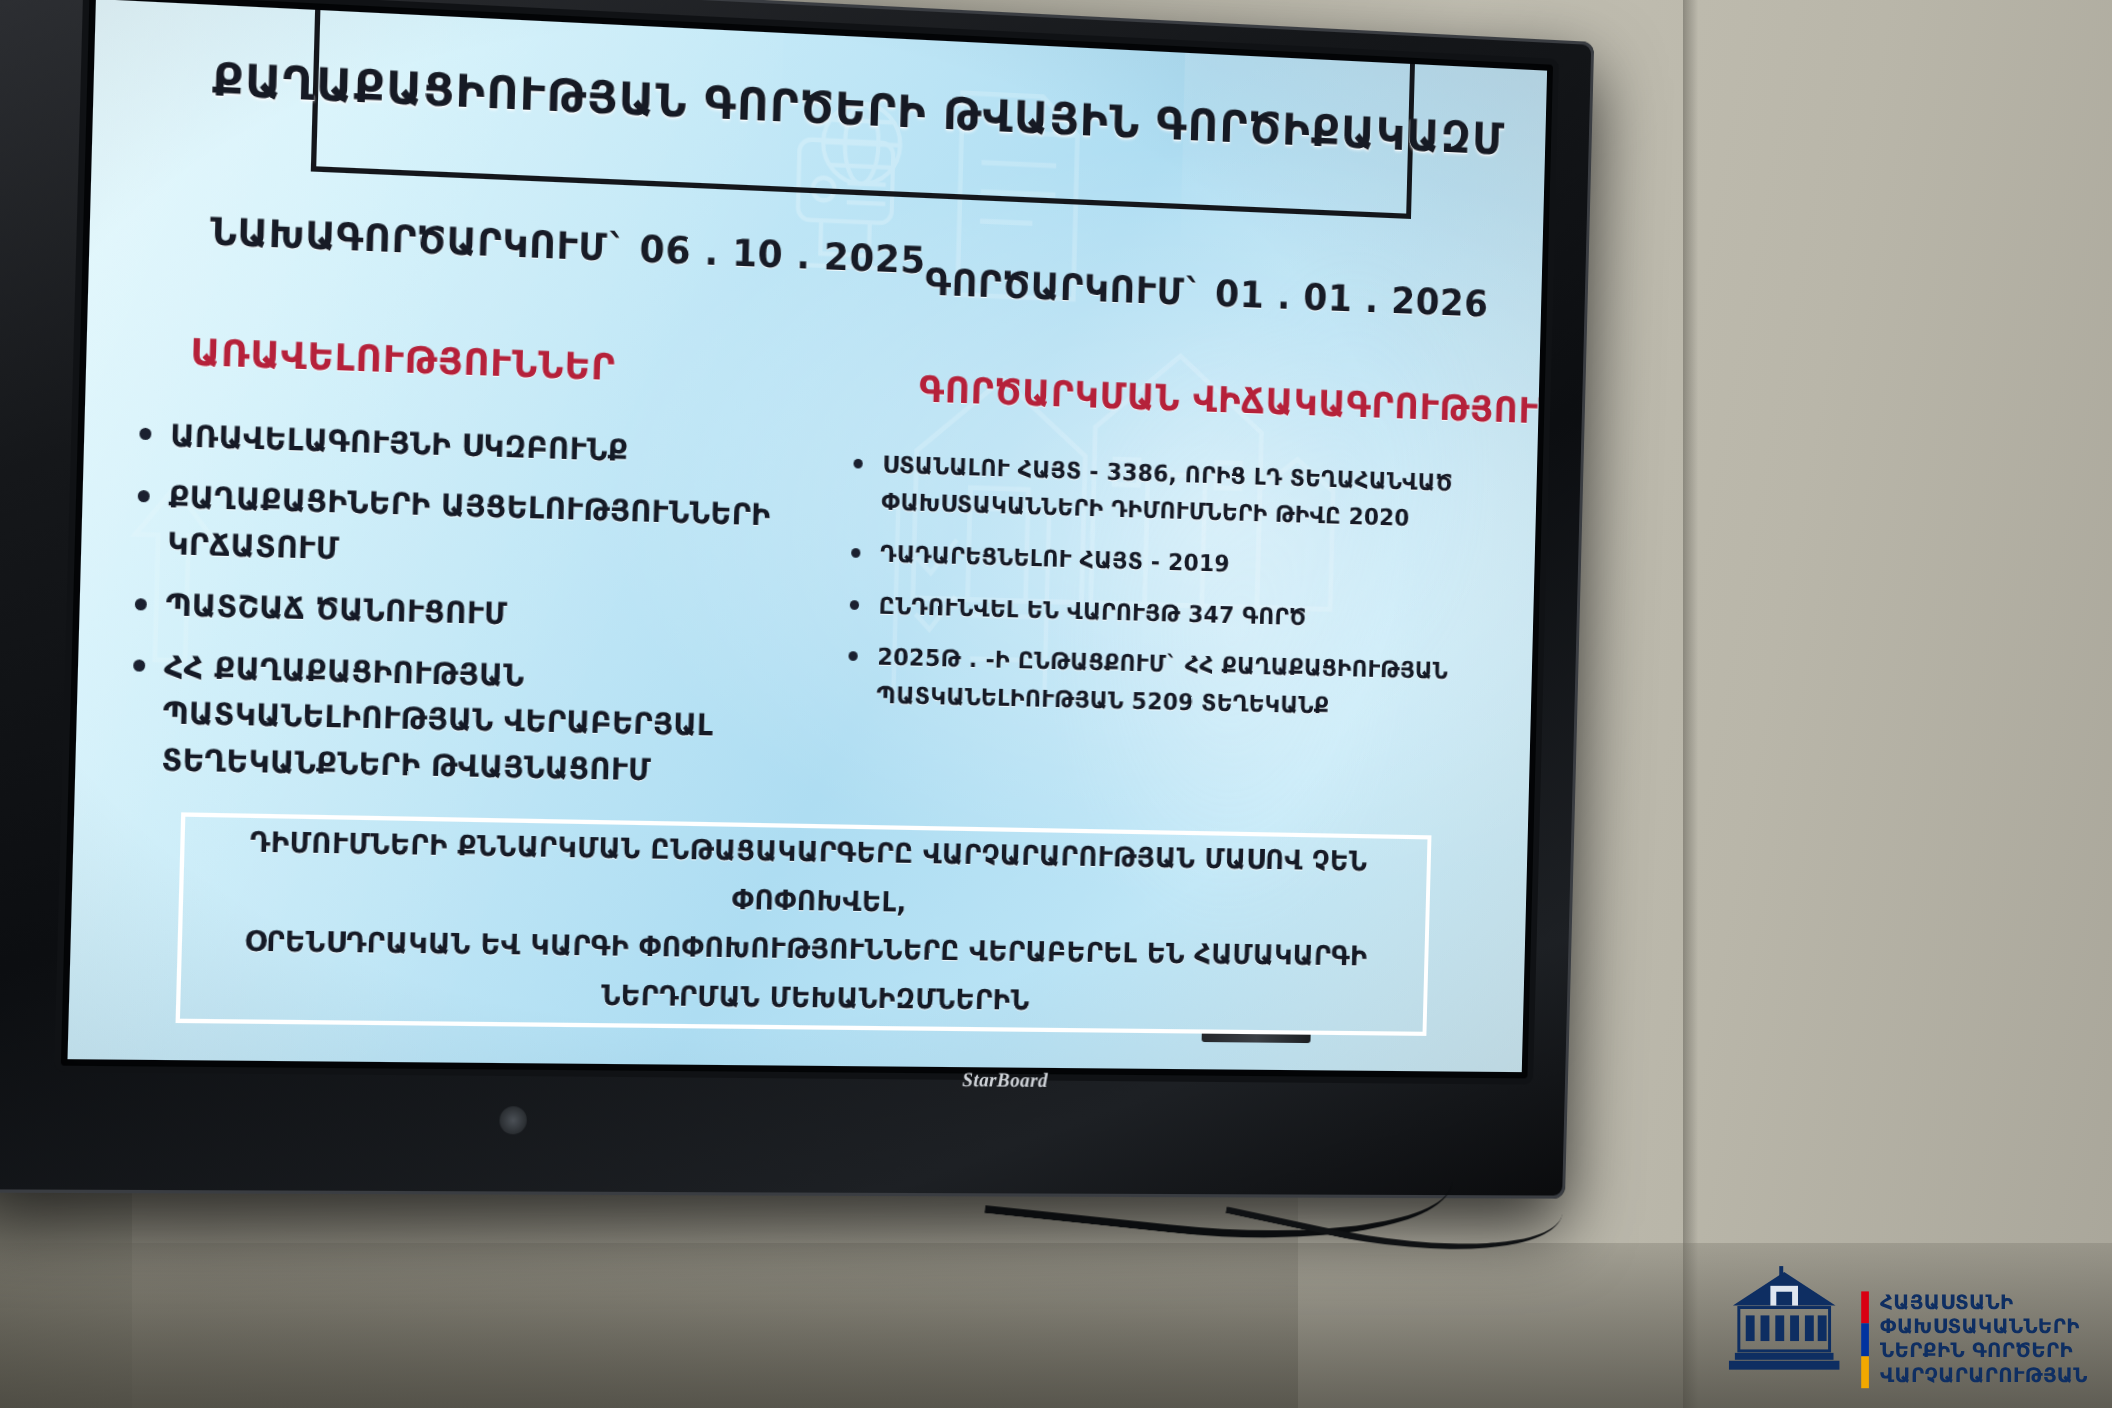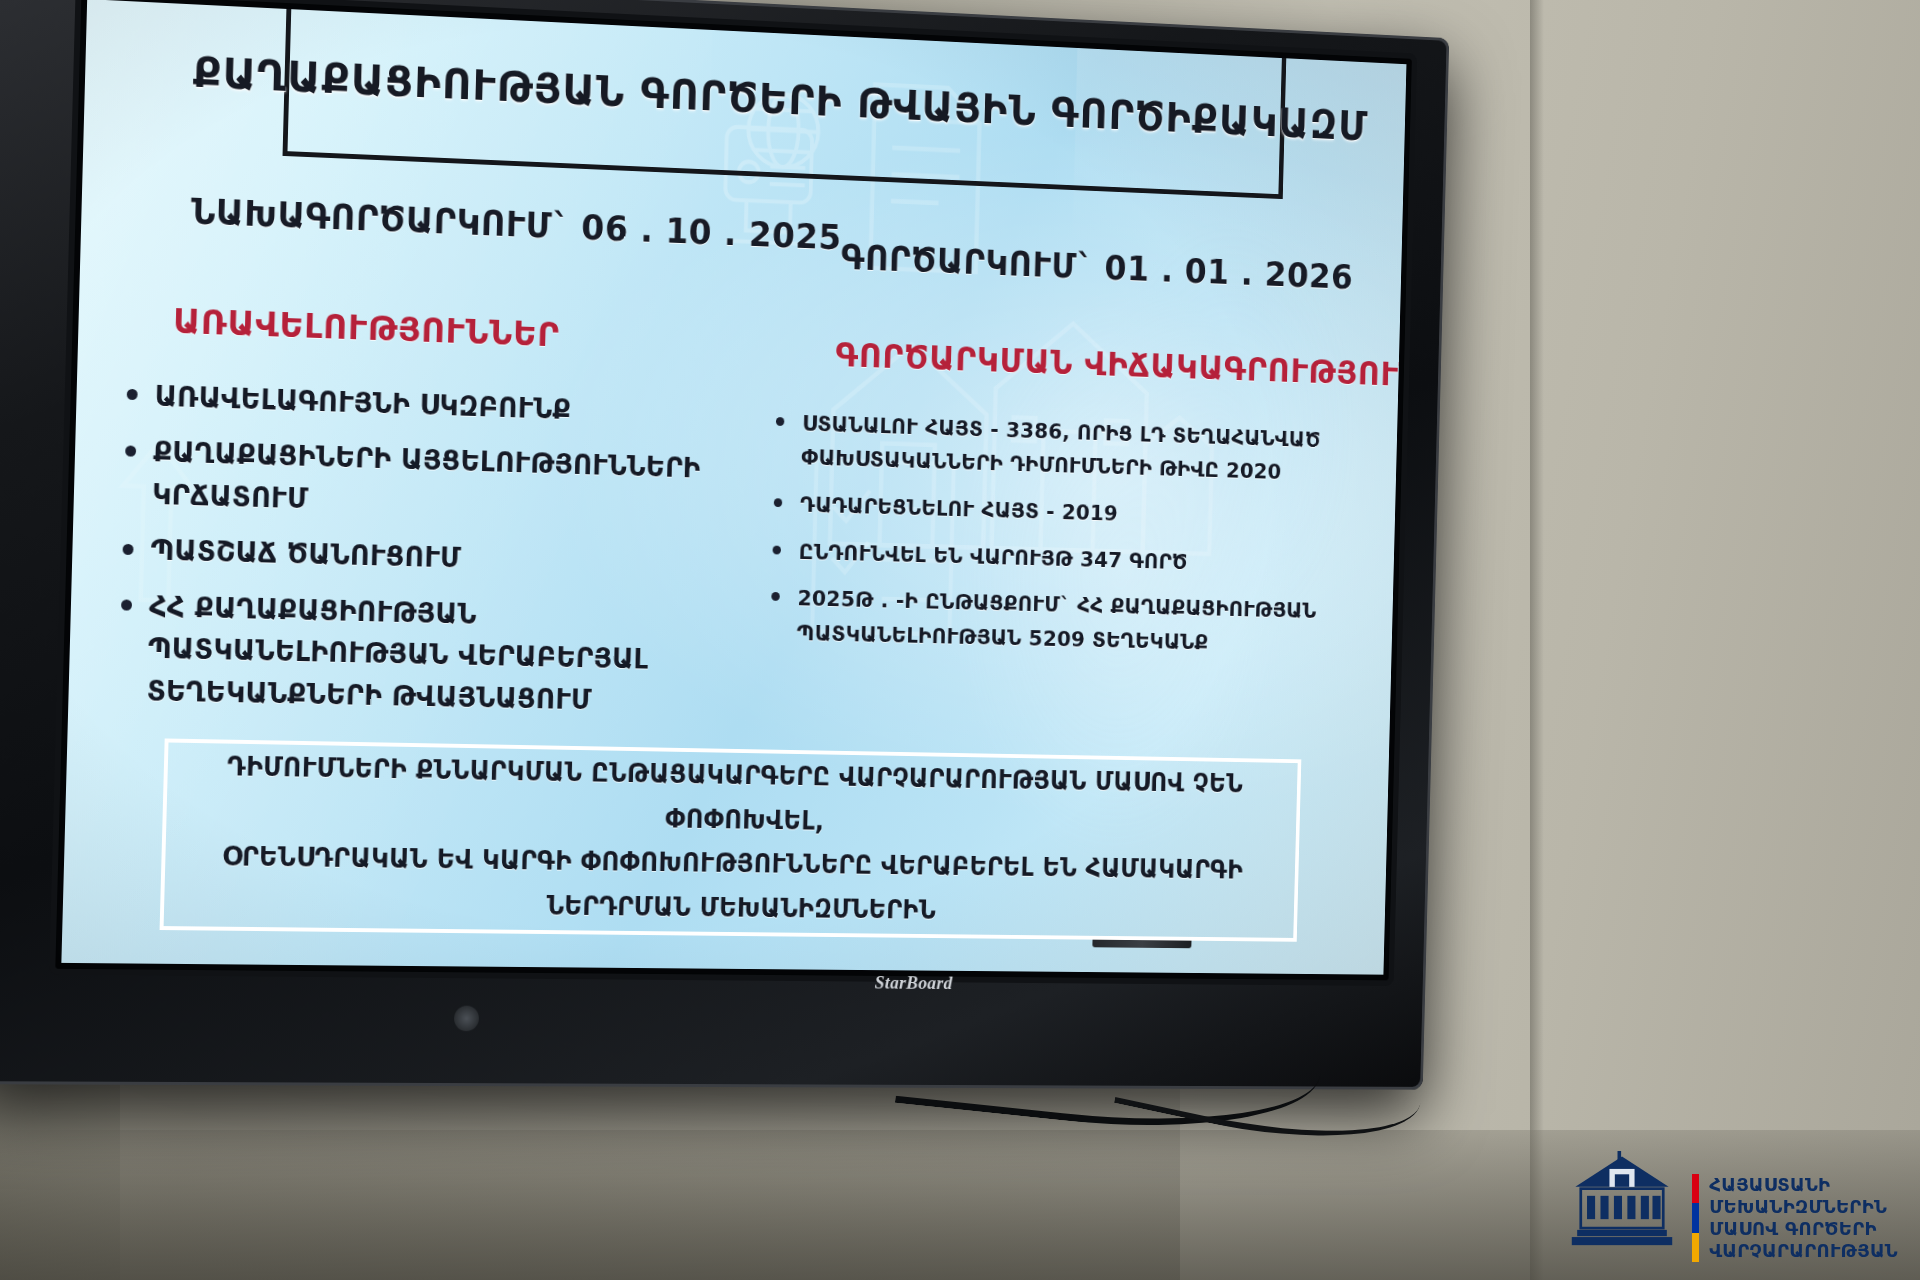--- a/index.html
+++ b/index.html
@@ -342,18 +342,18 @@
     <rect x="52" y="26" width="16" height="14" fill="#0e2e62"></rect>
   </svg>
   <div id="logo-txt">
     <div id="logo-flag">
       <i style="background:#d90012"></i>
       <i style="background:#0033a0"></i>
       <i style="background:#f2a800"></i>
     </div>
     <div id="logo-lines">
       <span>ՀԱՅԱՍՏԱՆԻ</span>
-      <span>ՄԵԽԱՆԻԶՄՆԵՐԻՆ</span>
-      <span>ՄԱՍՈՎ ԳՈՐԾԵՐԻ</span>
+      <span>ՓԱԽՍՏԱԿԱՆՆԵՐԻ</span>
+      <span>ՆԵՐՔԻՆ ԳՈՐԾԵՐԻ</span>
       <span>ՎԱՐՉԱՐԱՐՈՒԹՅԱՆ</span>
     </div>
   </div>
 </div>
 
 </body></html>

